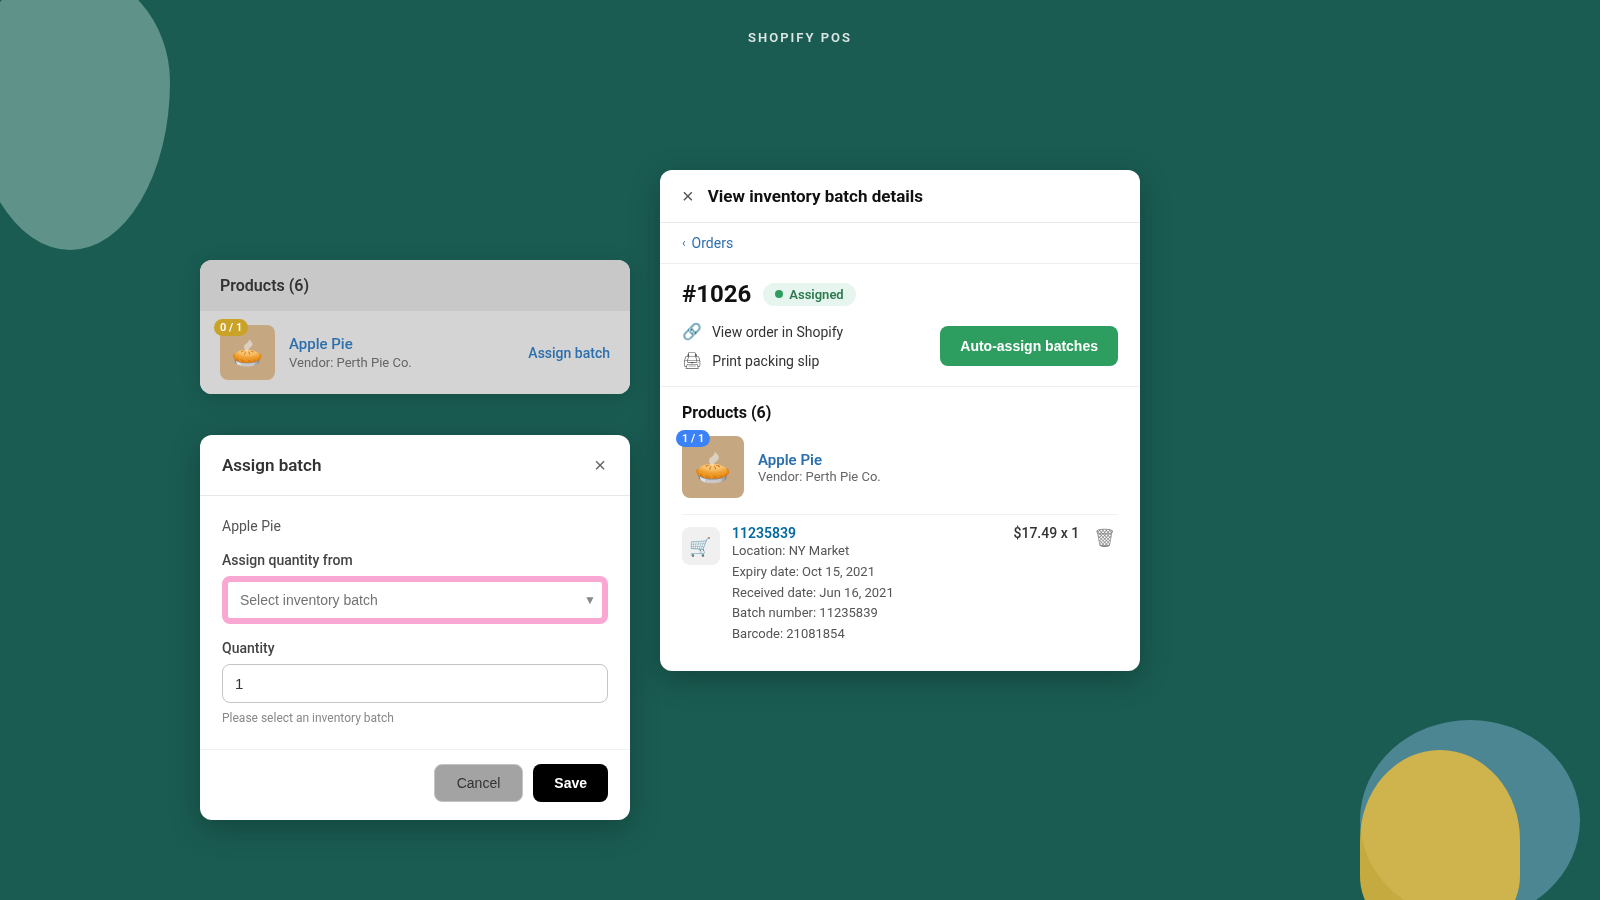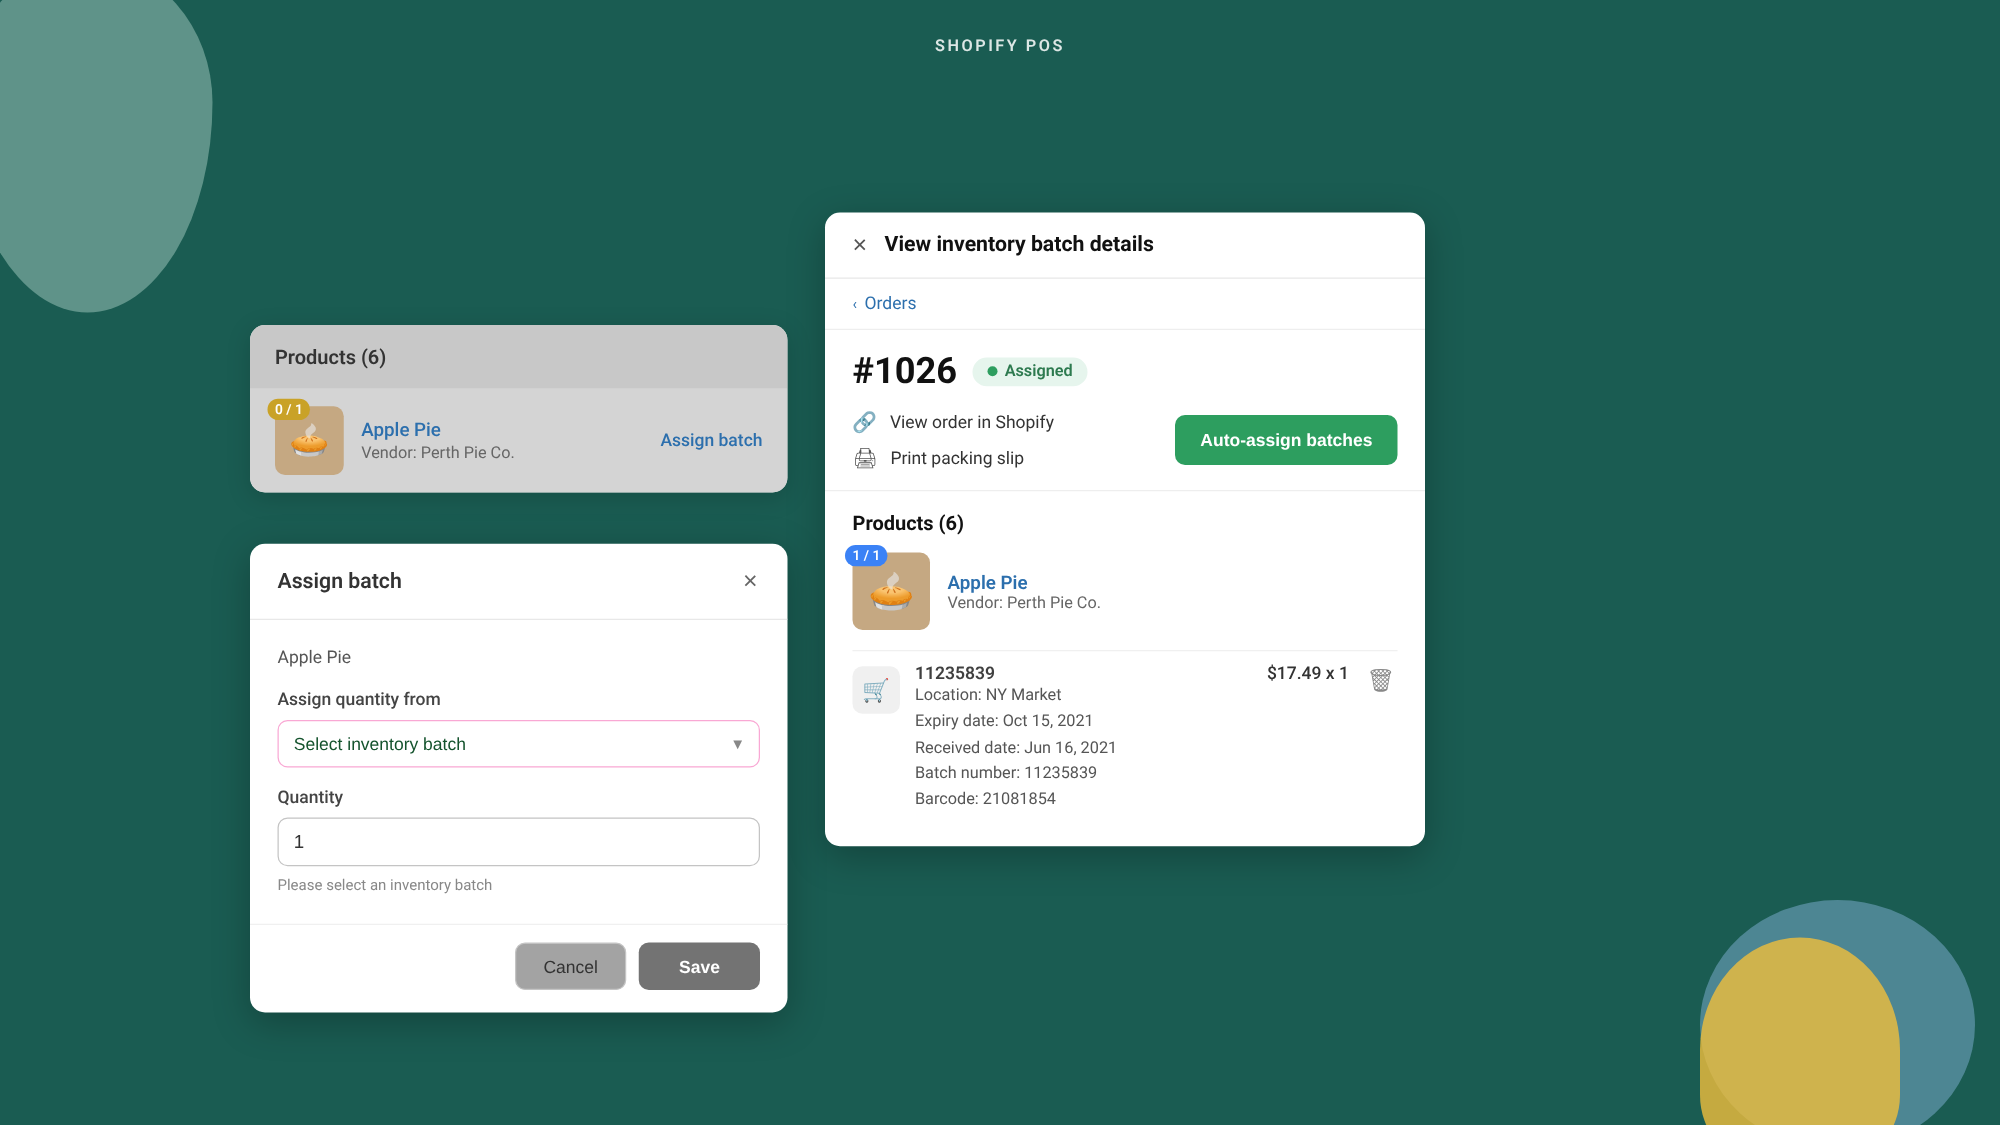--- a/index.html
+++ b/index.html
@@ -203,24 +203,24 @@
       margin-bottom: 8px;
       font-weight: 500;
     }
     .select-wrapper {
       position: relative;
       margin-bottom: 16px;
     }
     .batch-select {
       width: 100%;
       padding: 10px 36px 10px 12px;
-      border: 1px solid #f9a8d4;
-      border-radius: 8px;
-      font-size: 14px;
-      color: #14532d;
+      border: 6px solid #f9a8d4;
+      border-radius: 8px;
+      font-size: 14px;
+      color: #737373;
       background: #fff;
       appearance: none;
       cursor: pointer;
     }
     .select-arrow {
       position: absolute;
       right: 12px;
       top: 50%;
       transform: translateY(-50%);
       color: #888;
@@ -253,24 +253,24 @@
       padding: 10px 22px;
       border: 1px solid #c4c4c4;
       border-radius: 8px;
       background: #a3a3a3;
       color: #333;
       font-size: 14px;
       font-weight: 500;
       cursor: pointer;
     }
     .btn-save {
-      padding: 10px 32px;
+      padding: 10px 21px;
       border: none;
       border-radius: 8px;
-      background: #737373;
+      background: #000000;
       color: #fff;
       font-size: 14px;
       font-weight: 600;
       cursor: pointer;
     }
 
     
     .inventory-panel {
       position: absolute;
       left: 660px;
@@ -330,21 +330,21 @@
       padding: 16px 22px;
       border-bottom: 1px solid #eee;
     }
     .order-number-row {
       display: flex;
       align-items: center;
       gap: 12px;
       margin-bottom: 14px;
     }
     .order-number {
-      font-size: 29px;
+      font-size: 24px;
       font-weight: 700;
       color: #111;
     }
     .assigned-badge {
       background: #e6f5ed;
       color: #2d7a4f;
       border-radius: 20px;
       padding: 4px 12px;
       font-size: 13px;
       font-weight: 600;
@@ -461,21 +461,21 @@
       align-items: center;
       justify-content: center;
       font-size: 18px;
       flex-shrink: 0;
       margin-top: 2px;
     }
     .batch-details {
       flex: 1;
     }
     .batch-id-link {
-      color: #404040;
+      color: #0369a1;
       font-size: 14px;
       font-weight: 600;
     }
     .batch-info-line {
       color: #555;
       font-size: 13px;
       line-height: 1.6;
     }
     .batch-price {
       color: #333;

